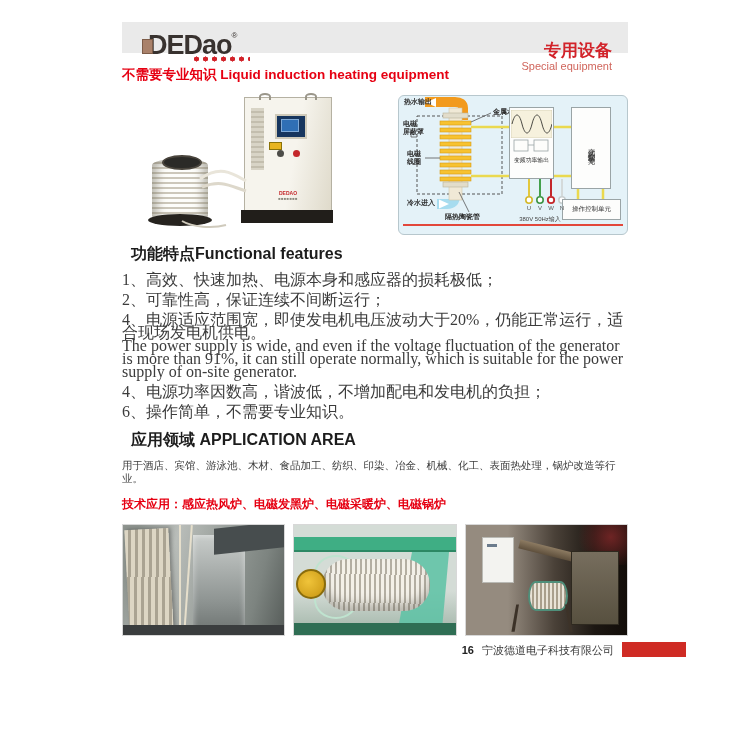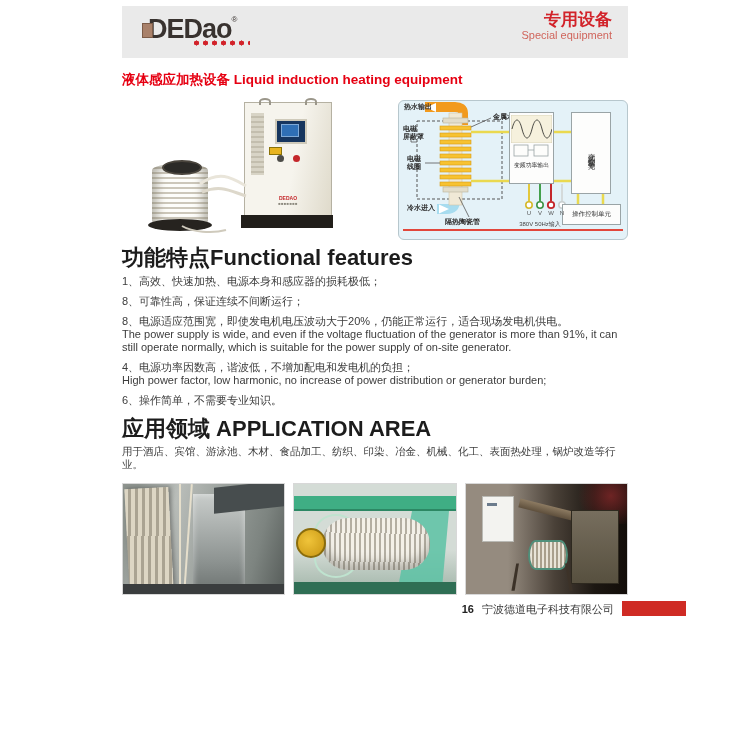--- a/index.html
+++ b/index.html
@@ -1,29 +1,29 @@
 <!DOCTYPE html>
 <html><head>
 <meta charset="utf-8">
 <style>
   html,body{margin:0;padding:0;background:#fff;}
   .page{position:relative;width:750px;height:750px;background:#fff;overflow:hidden;
         font-family:"Liberation Sans","DejaVu Sans",sans-serif;color:#3c3c3c;}
   .content{position:absolute;left:122px;top:0;width:506px;}
 
   
-  .topbar{margin-top:6px;height:52px;background:#eaeaea;position:relative;}
+  .topbar{margin-top:22px;height:31px;background:#eaeaea;position:relative;}
   .logo{position:absolute;left:26px;top:7px;height:34px;}
   .logo-tab{position:absolute;left:-6px;top:10px;width:9px;height:13px;background:#a9816a;border:1px solid #7d5c48;}
   .logo-text{font-size:27px;font-weight:bold;letter-spacing:-1px;color:#38322f;line-height:32px;}
   .logo-reg{font-size:8px;color:#38322f;vertical-align:top;position:relative;top:2px;}
   .logo-dots{position:absolute;left:44px;bottom:1px;width:58px;height:6px;
              background-image:radial-gradient(circle 2.6px,#d2232a 2.4px,transparent 2.7px);
              background-size:9px 6px;background-position:0 0;}
-  .cat{position:absolute;right:16px;top:4px;text-align:right;}
+  .cat{position:absolute;right:16px;top:19px;text-align:right;}
   .cat-cn{font-size:17px;font-weight:bold;color:#d2232a;line-height:19px;}
   .cat-en{font-size:11px;color:#d0655c;line-height:13px;}
 
   
   .doc-title{margin-top:14px;font-size:13.5px;font-weight:bold;color:#e60012;line-height:16px;}
 
   
   .media-row{margin-top:12px;height:140px;display:flex;gap:12px;}
   .product-photo{position:relative;width:264px;height:140px;background:#fff;flex:none;}
   .cabinet{position:absolute;left:122px;top:2px;width:86px;height:124px;
@@ -55,22 +55,22 @@
   .mid-box{left:110px;top:11px;width:45px;height:72px;display:flex;flex-direction:column;align-items:center;padding:2px 0;}
   .mid-label{font-size:6.5px;color:#333;margin-top:2px;white-space:nowrap;transform:scale(.9);}
   .tall-box{left:172px;top:11px;width:40px;height:82px;display:flex;align-items:center;justify-content:center;}
   .tall-box span{writing-mode:vertical-rl;font-size:7.5px;letter-spacing:2px;color:#333;}
   .op-box{left:163px;top:103px;width:59px;height:21px;display:flex;align-items:center;justify-content:center;font-size:6.5px;color:#333;white-space:nowrap;}
   .term-letter{position:absolute;top:109px;width:8px;text-align:center;font-size:6px;color:#555;}
   .power-in{position:absolute;left:110px;top:119px;width:62px;text-align:center;font-size:6.5px;color:#444;white-space:nowrap;transform:scale(.92);}
 
   
   .features{margin-top:8px;}
-  .sec-title{font-size:22px;font-weight:bold;color:#1c1c1c;line-height:20px;margin:0;}
-  .feature-item{margin-top:7px;font-size:11px;line-height:13px;color:#3c3c3c;}
+  .sec-title{font-size:16px;font-weight:bold;color:#1c1c1c;line-height:20px;margin:9px;}
+  .feature-item{margin-top:7px;font-size:16px;line-height:13px;color:#3c3c3c;font-family:Liberation Serif, serif;}
   .feature-item .cn{display:block;}
   .feature-item .en{display:block;}
 
   
   .application{margin-top:12px;}
   .app-text{margin-top:6px;font-size:10.5px;line-height:13px;color:#3c3c3c;}
   .tech{margin-top:12px;font-size:12px;font-weight:bold;color:#e60012;line-height:15px;}
 
   
   .photo-strip{margin-top:12px;display:flex;gap:8px;height:112px;}
@@ -119,21 +119,21 @@
         <span class="logo-text">DEDao</span><span class="logo-reg">®</span>
         <span class="logo-dots"></span>
       </div>
       <div class="cat">
         <div class="cat-cn">专用设备</div>
         <div class="cat-en">Special equipment</div>
       </div>
     </div>
 
     <div class="doc-title">
-      <span>液体感应加热设备</span>
+      <span>不需要专业知识</span>
       <span>Liquid induction heating equipment</span>
     </div>
 
     <div class="media-row">
 
       <div class="product-photo">
         <div class="cabinet">
           <span class="cab-eyebolt" style="left:14px"></span>
           <span class="cab-eyebolt" style="right:14px"></span>
           <span class="cab-vent"></span>
@@ -249,40 +249,40 @@
         <div class="power-in">380V 50Hz输入</div>
       </div>
     </div>
 
     <div class="features">
       <h3 class="sec-title">功能特点Functional features</h3>
       <div class="feature-item">
         <span class="cn">1、高效、快速加热、电源本身和感应器的损耗极低；</span>
       </div>
       <div class="feature-item">
-        <span class="cn">8、可靠性高，保证连续不间断运行；</span>
-      </div>
-      <div class="feature-item">
-        <span class="cn">8、电源适应范围宽，即使发电机电压波动大于20%，仍能正常运行，适合现场发电机供电。</span>
+        <span class="cn">2、可靠性高，保证连续不间断运行；</span>
+      </div>
+      <div class="feature-item">
+        <span class="cn">4、电源适应范围宽，即使发电机电压波动大于20%，仍能正常运行，适合现场发电机供电。</span>
         <span class="en">The power supply is wide, and even if the voltage fluctuation of the generator is more than 91%, it can still operate normally, which is suitable for the power supply of on-site generator.</span>
       </div>
       <div class="feature-item">
         <span class="cn">4、电源功率因数高，谐波低，不增加配电和发电机的负担；</span>
-        <span class="en">High power factor, low harmonic, no increase of power distribution or generator burden;</span>
       </div>
       <div class="feature-item">
         <span class="cn">6、操作简单，不需要专业知识。</span>
       </div>
     </div>
 
     <div class="application">
       <h3 class="sec-title">应用领域 APPLICATION AREA</h3>
       <div class="app-text">
         <span class="cn" style="display:block">用于酒店、宾馆、游泳池、木材、食品加工、纺织、印染、冶金、机械、化工、表面热处理，锅炉改造等行业。</span>
       </div>
+      <div class="tech">技术应用：感应热风炉、电磁发黑炉、电磁采暖炉、电磁锅炉</div>
     </div>
 
     <div class="photo-strip">
       <div class="ph ph1">
         <span class="bale"></span>
         <span class="panel"></span>
         <span class="beam"></span>
         <span class="rope" style="left:56px"></span>
         <span class="rope" style="left:64px;transform:rotate(4deg)"></span>
         <span class="floor"></span>

